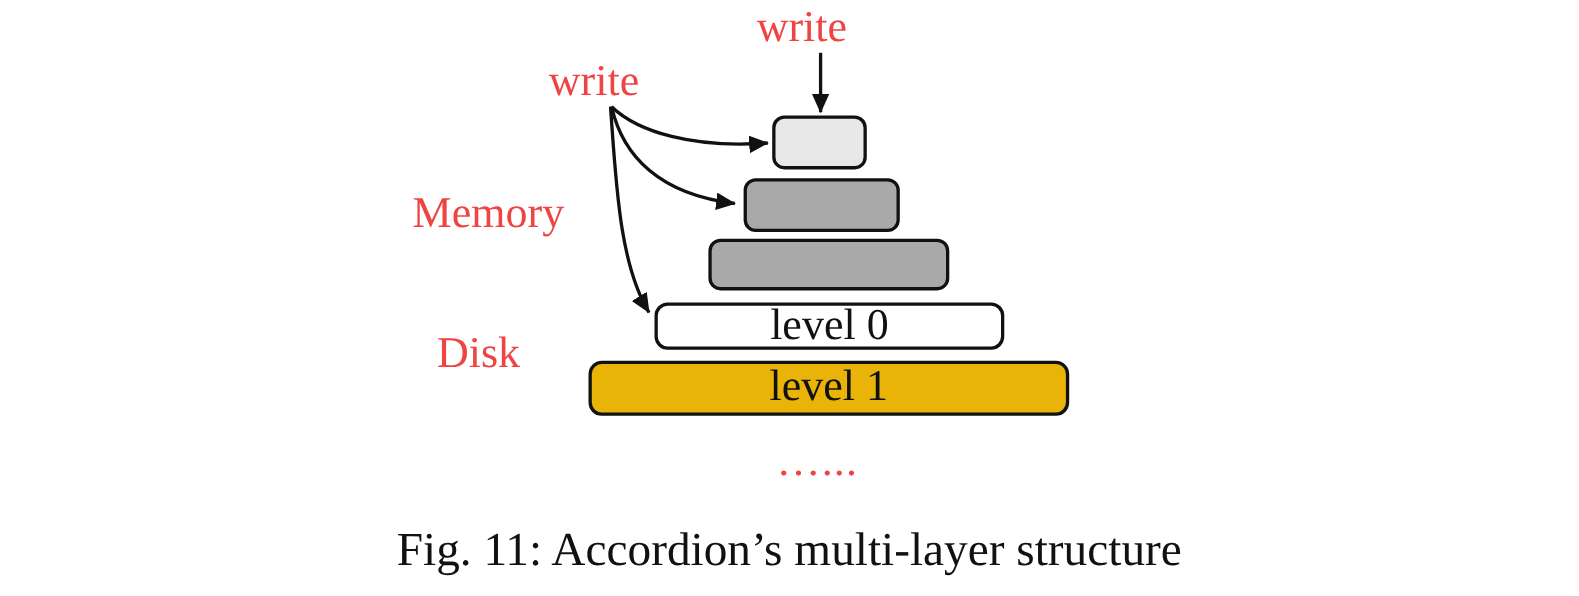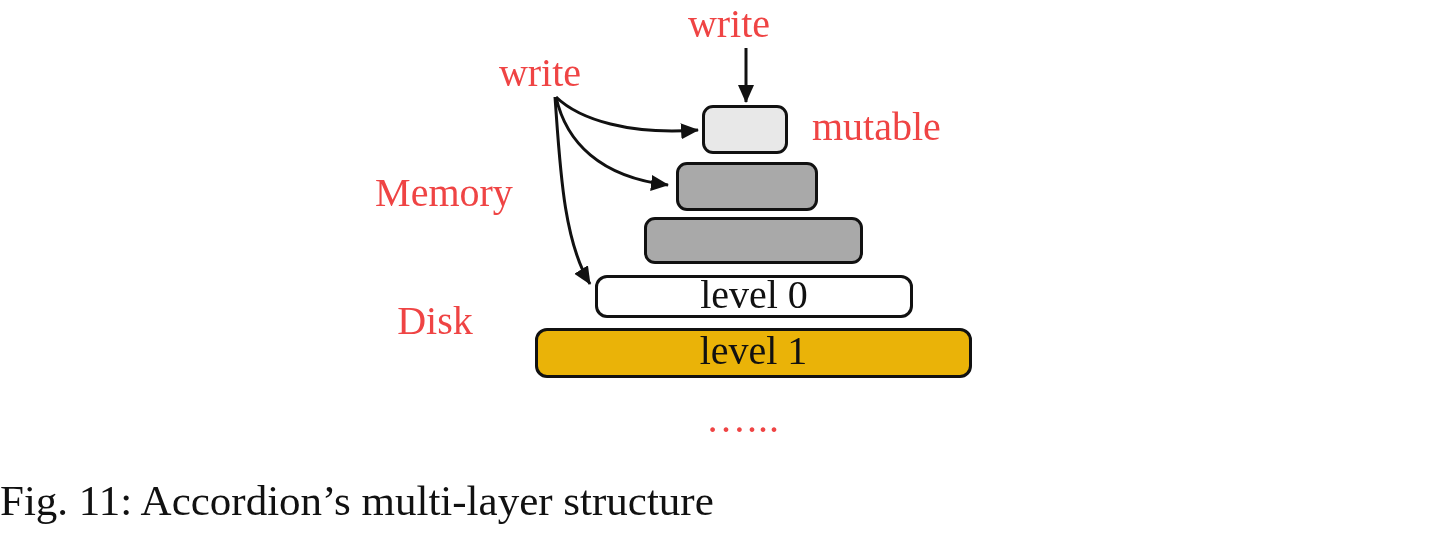--- a/index.html
+++ b/index.html
@@ -63,21 +63,21 @@
   .label-disk      { left: 355px; top: 300px; width: 160px; }
   .label-mutable   { left: 812px; top: 106px; }
   .label-immutable { left: 881px; top: 203px; }
   .label-ellipsis  { left: 663px; top: 398px; width: 160px; letter-spacing: 1px; }
 
   .figure-caption {
     position: absolute;
     left: 0;
     top: 477px;
     width: 1435px;
-    text-align: left;
+    text-align: center;
     font-size: 43px;
     line-height: 48px;
     color: #111111;
   }
 </style>
 </head>
 <body>
 
 <div class="figure-canvas">
 
@@ -96,21 +96,20 @@
   <div class="diagram-label centered label-write">write</div>
 
   <div class="diagram-label centered label-query">write</div>
 
   <div class="diagram-label centered label-memory">Memory</div>
 
   <div class="diagram-label centered label-disk">Disk</div>
 
   <div class="layer-box box-mutable" style="background-color: rgb(232, 232, 232);"></div>
 
-  <div class="diagram-label label-mutable">mutable</div>
 
   <div class="layer-box box-imm1" style="background-color: rgb(169, 169, 169);"></div>
 
   <div class="layer-box box-imm2" style="background-color: rgb(169, 169, 169);"></div>
 
 
   <div class="layer-box box-level0" style="background-color: rgb(255, 255, 255);">
     <span>level 0</span>
   </div>
 

